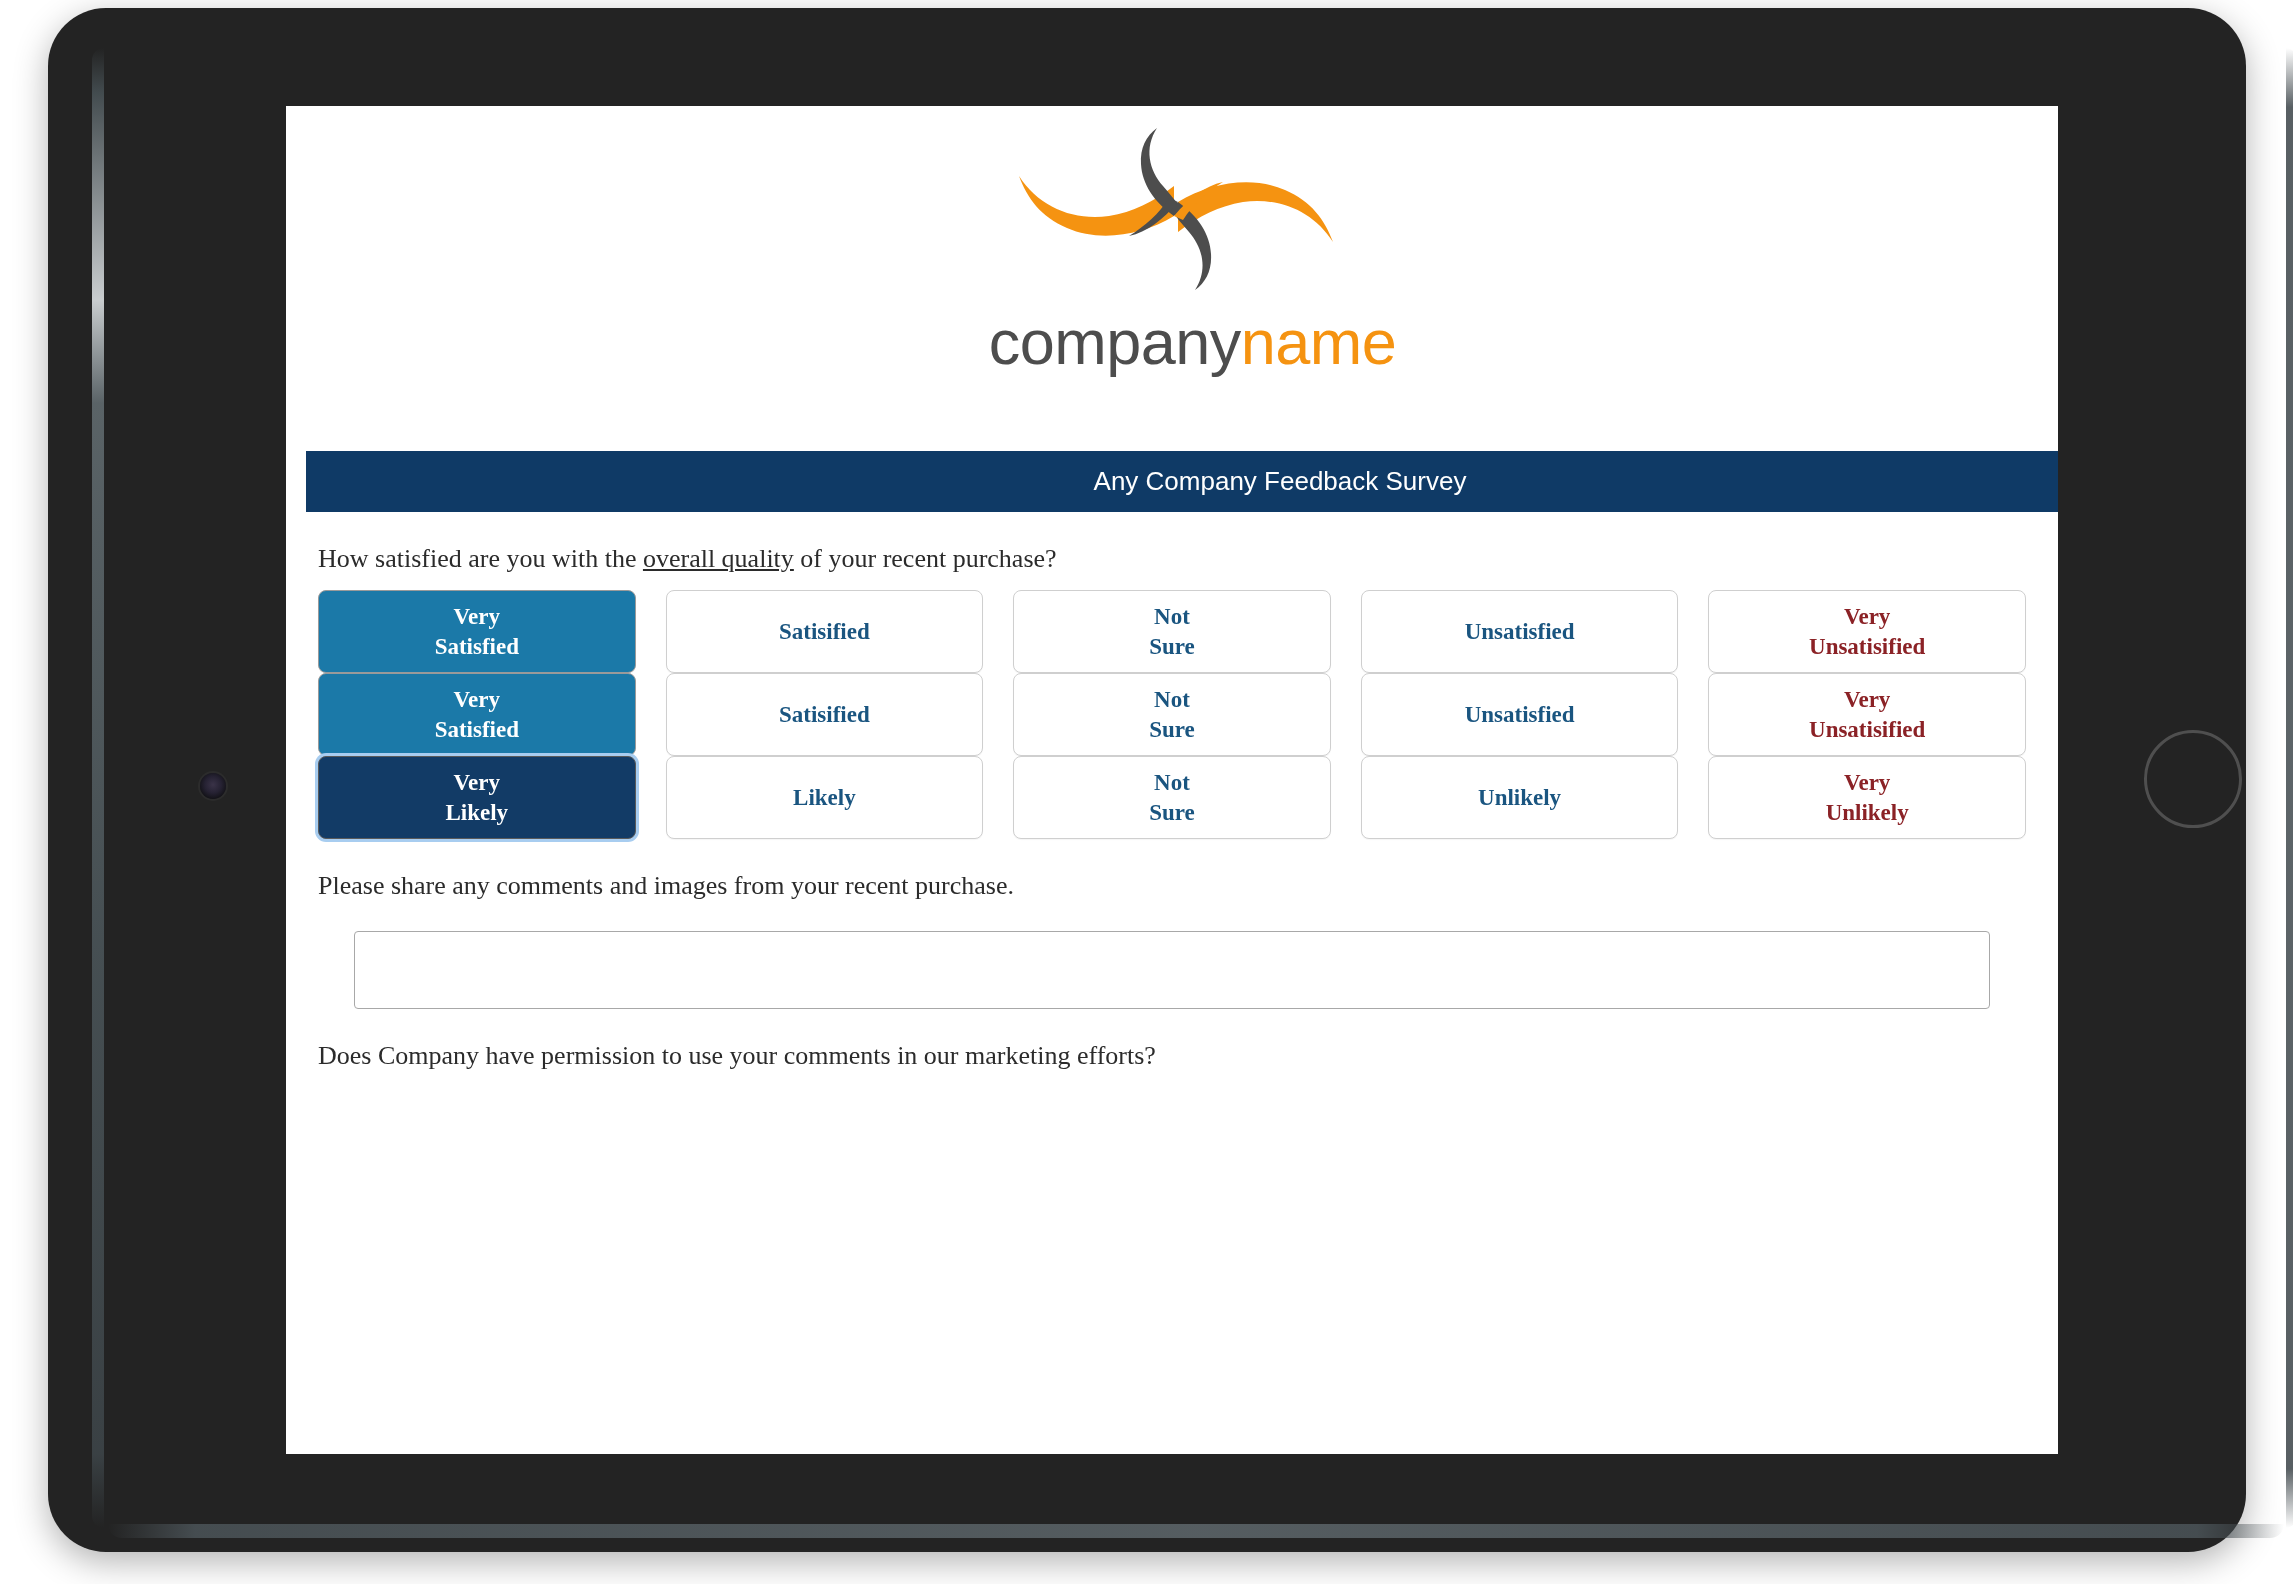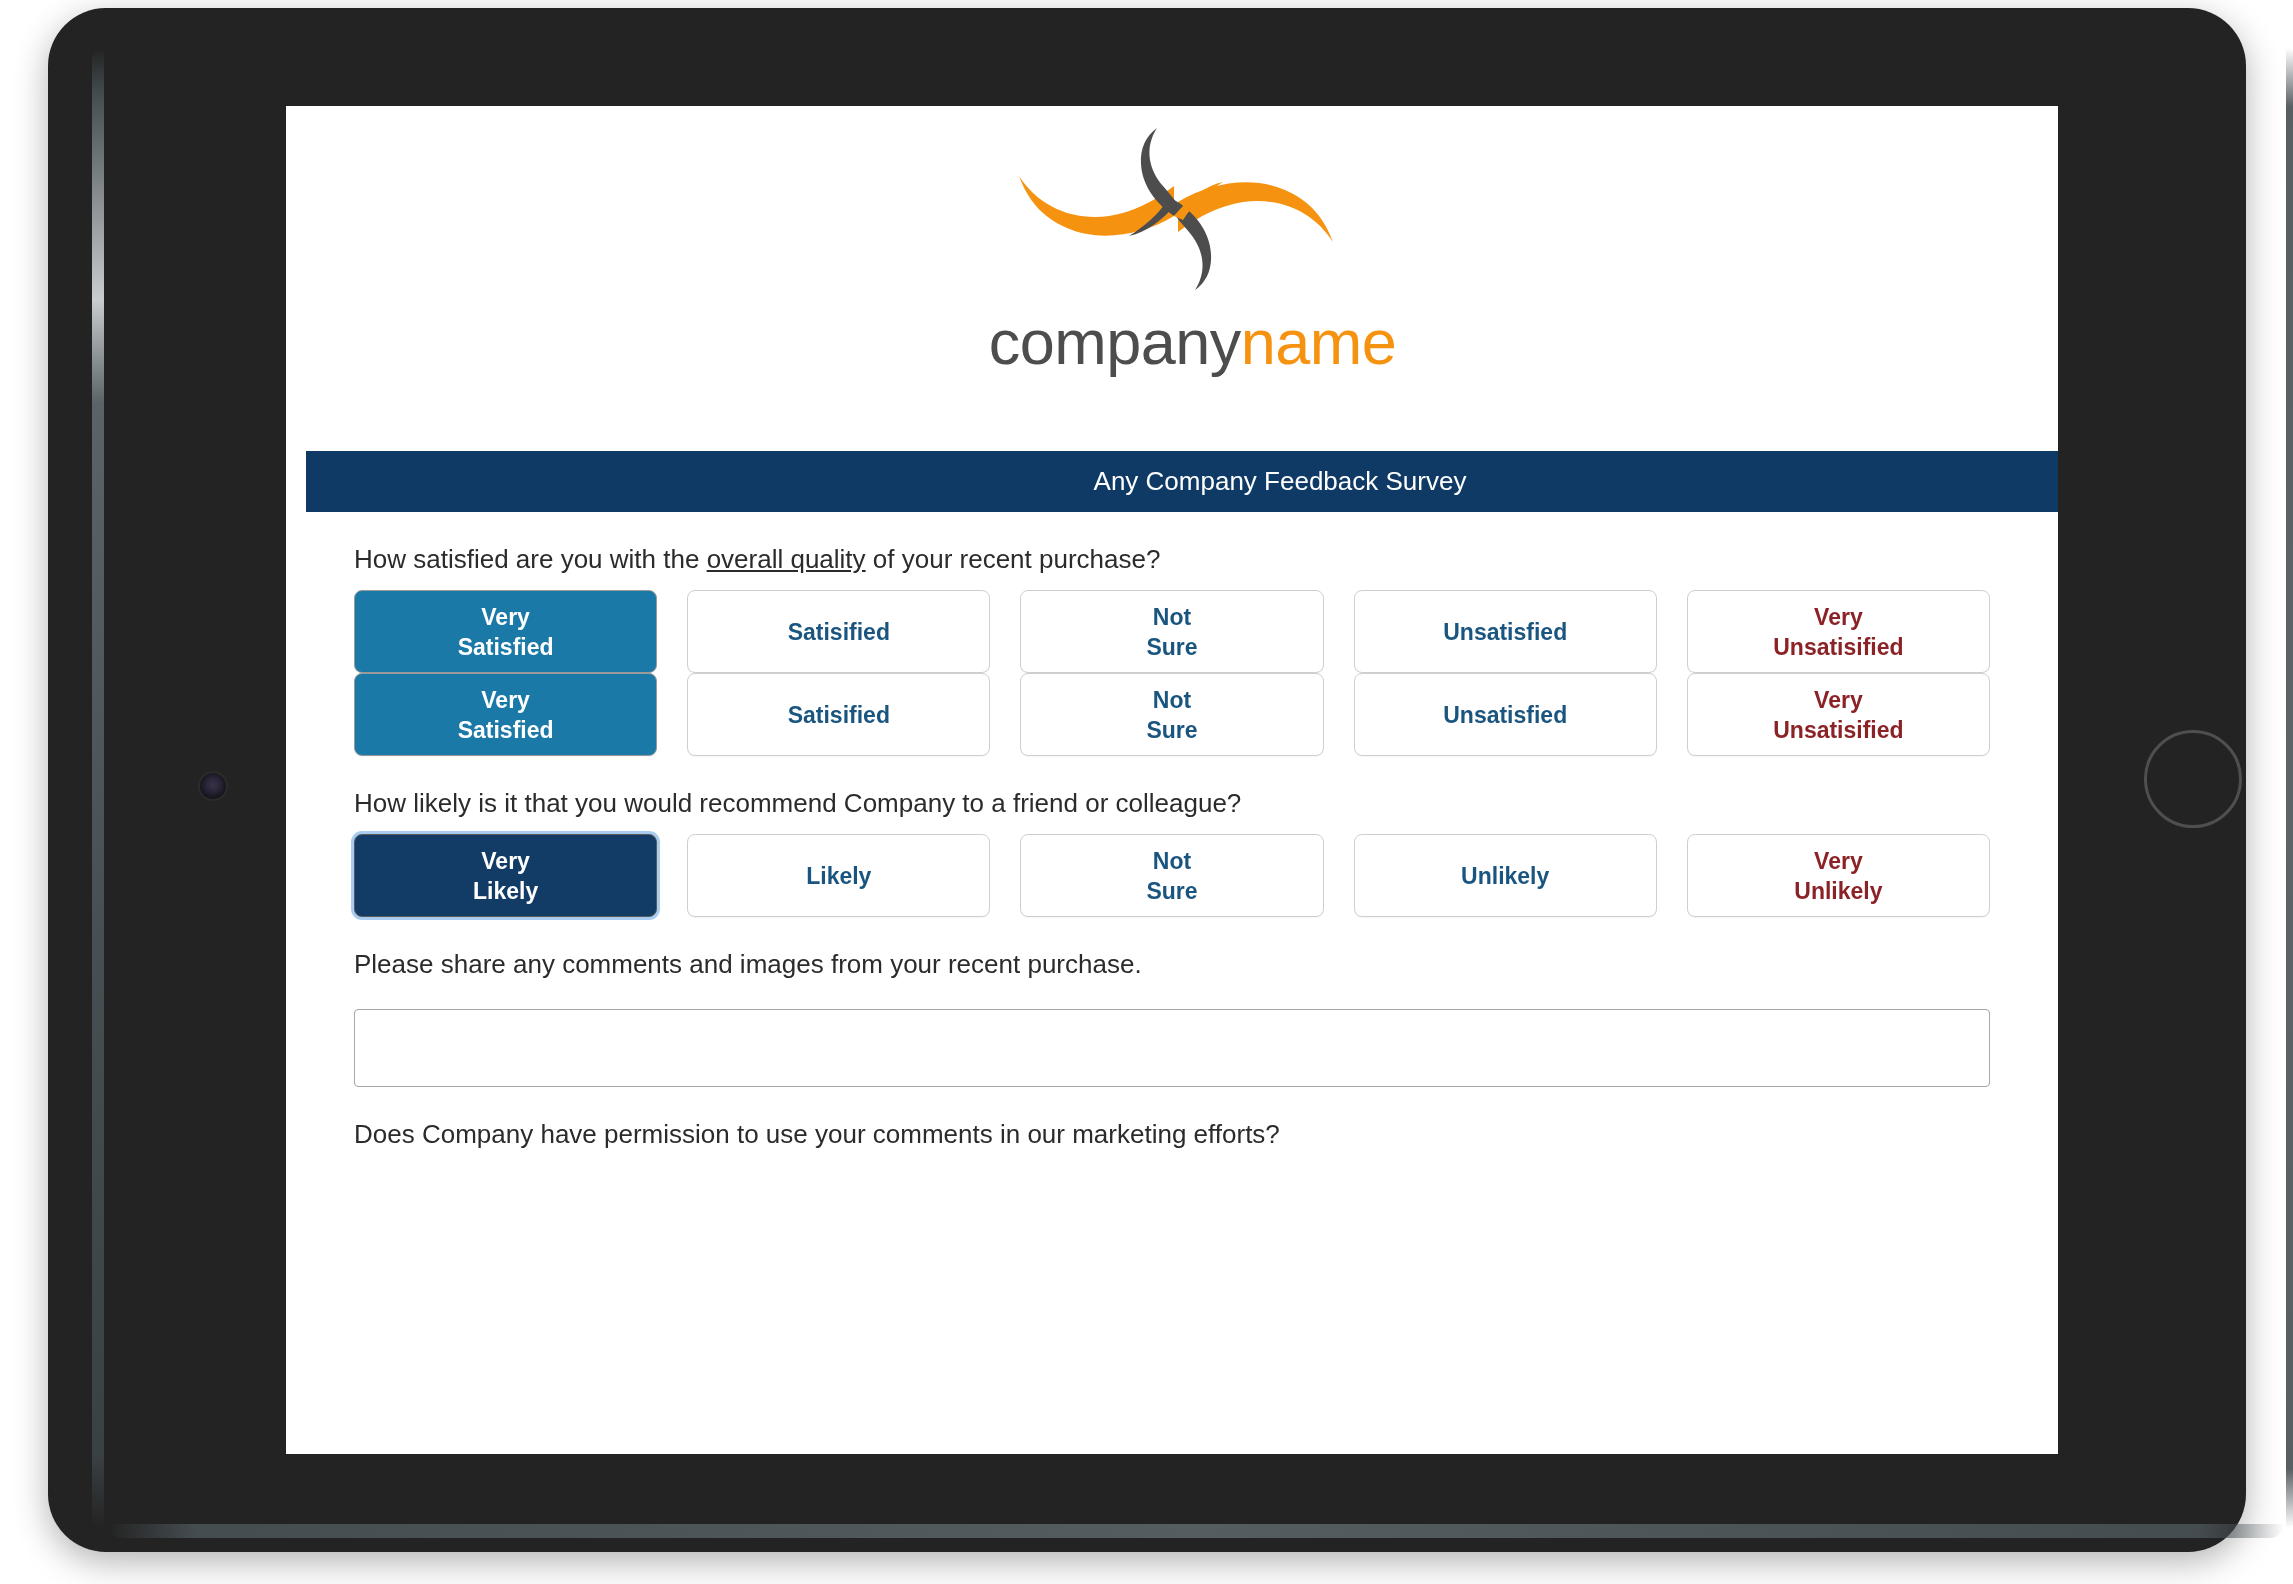--- a/index.html
+++ b/index.html
@@ -127,21 +127,21 @@
     font-size: 26px;
     font-weight: 400;
   }
 
   
   #form-area {
     position: absolute;
     left: 0; top: 406px;
     width: 1772px;
   }
-  .question-block { padding: 0 68px; }
+  .question-block { padding: 0 32px; font-family: Liberation Serif, serif; }
   .question-label {
     color: #2b2b2b;
     font-size: 26px;
     line-height: 34px;
     padding: 30px 0 14px 0;
     white-space: nowrap;
   }
   .q-underline { text-decoration: underline; }
 
   .option-row {
@@ -291,21 +291,20 @@
           <div class="option-btn neg">
             <span>
                 <span class="opt-line">Very</span>
                 <span class="opt-line">Unsatisified</span>
               </span>
           </div>
         </div>
       </div>
 
       <div class="question-block">
-        <div class="question-label">How likely is it that you would recommend Company to a friend or colleague?</div>
         <div class="option-row">
           <div class="option-btn sel-navy">
             <span>
                 <span class="opt-line">Very</span>
                 <span class="opt-line">Likely</span>
               </span>
           </div>
           <div class="option-btn">
             <span>
                 <span class="opt-line">Likely</span>

